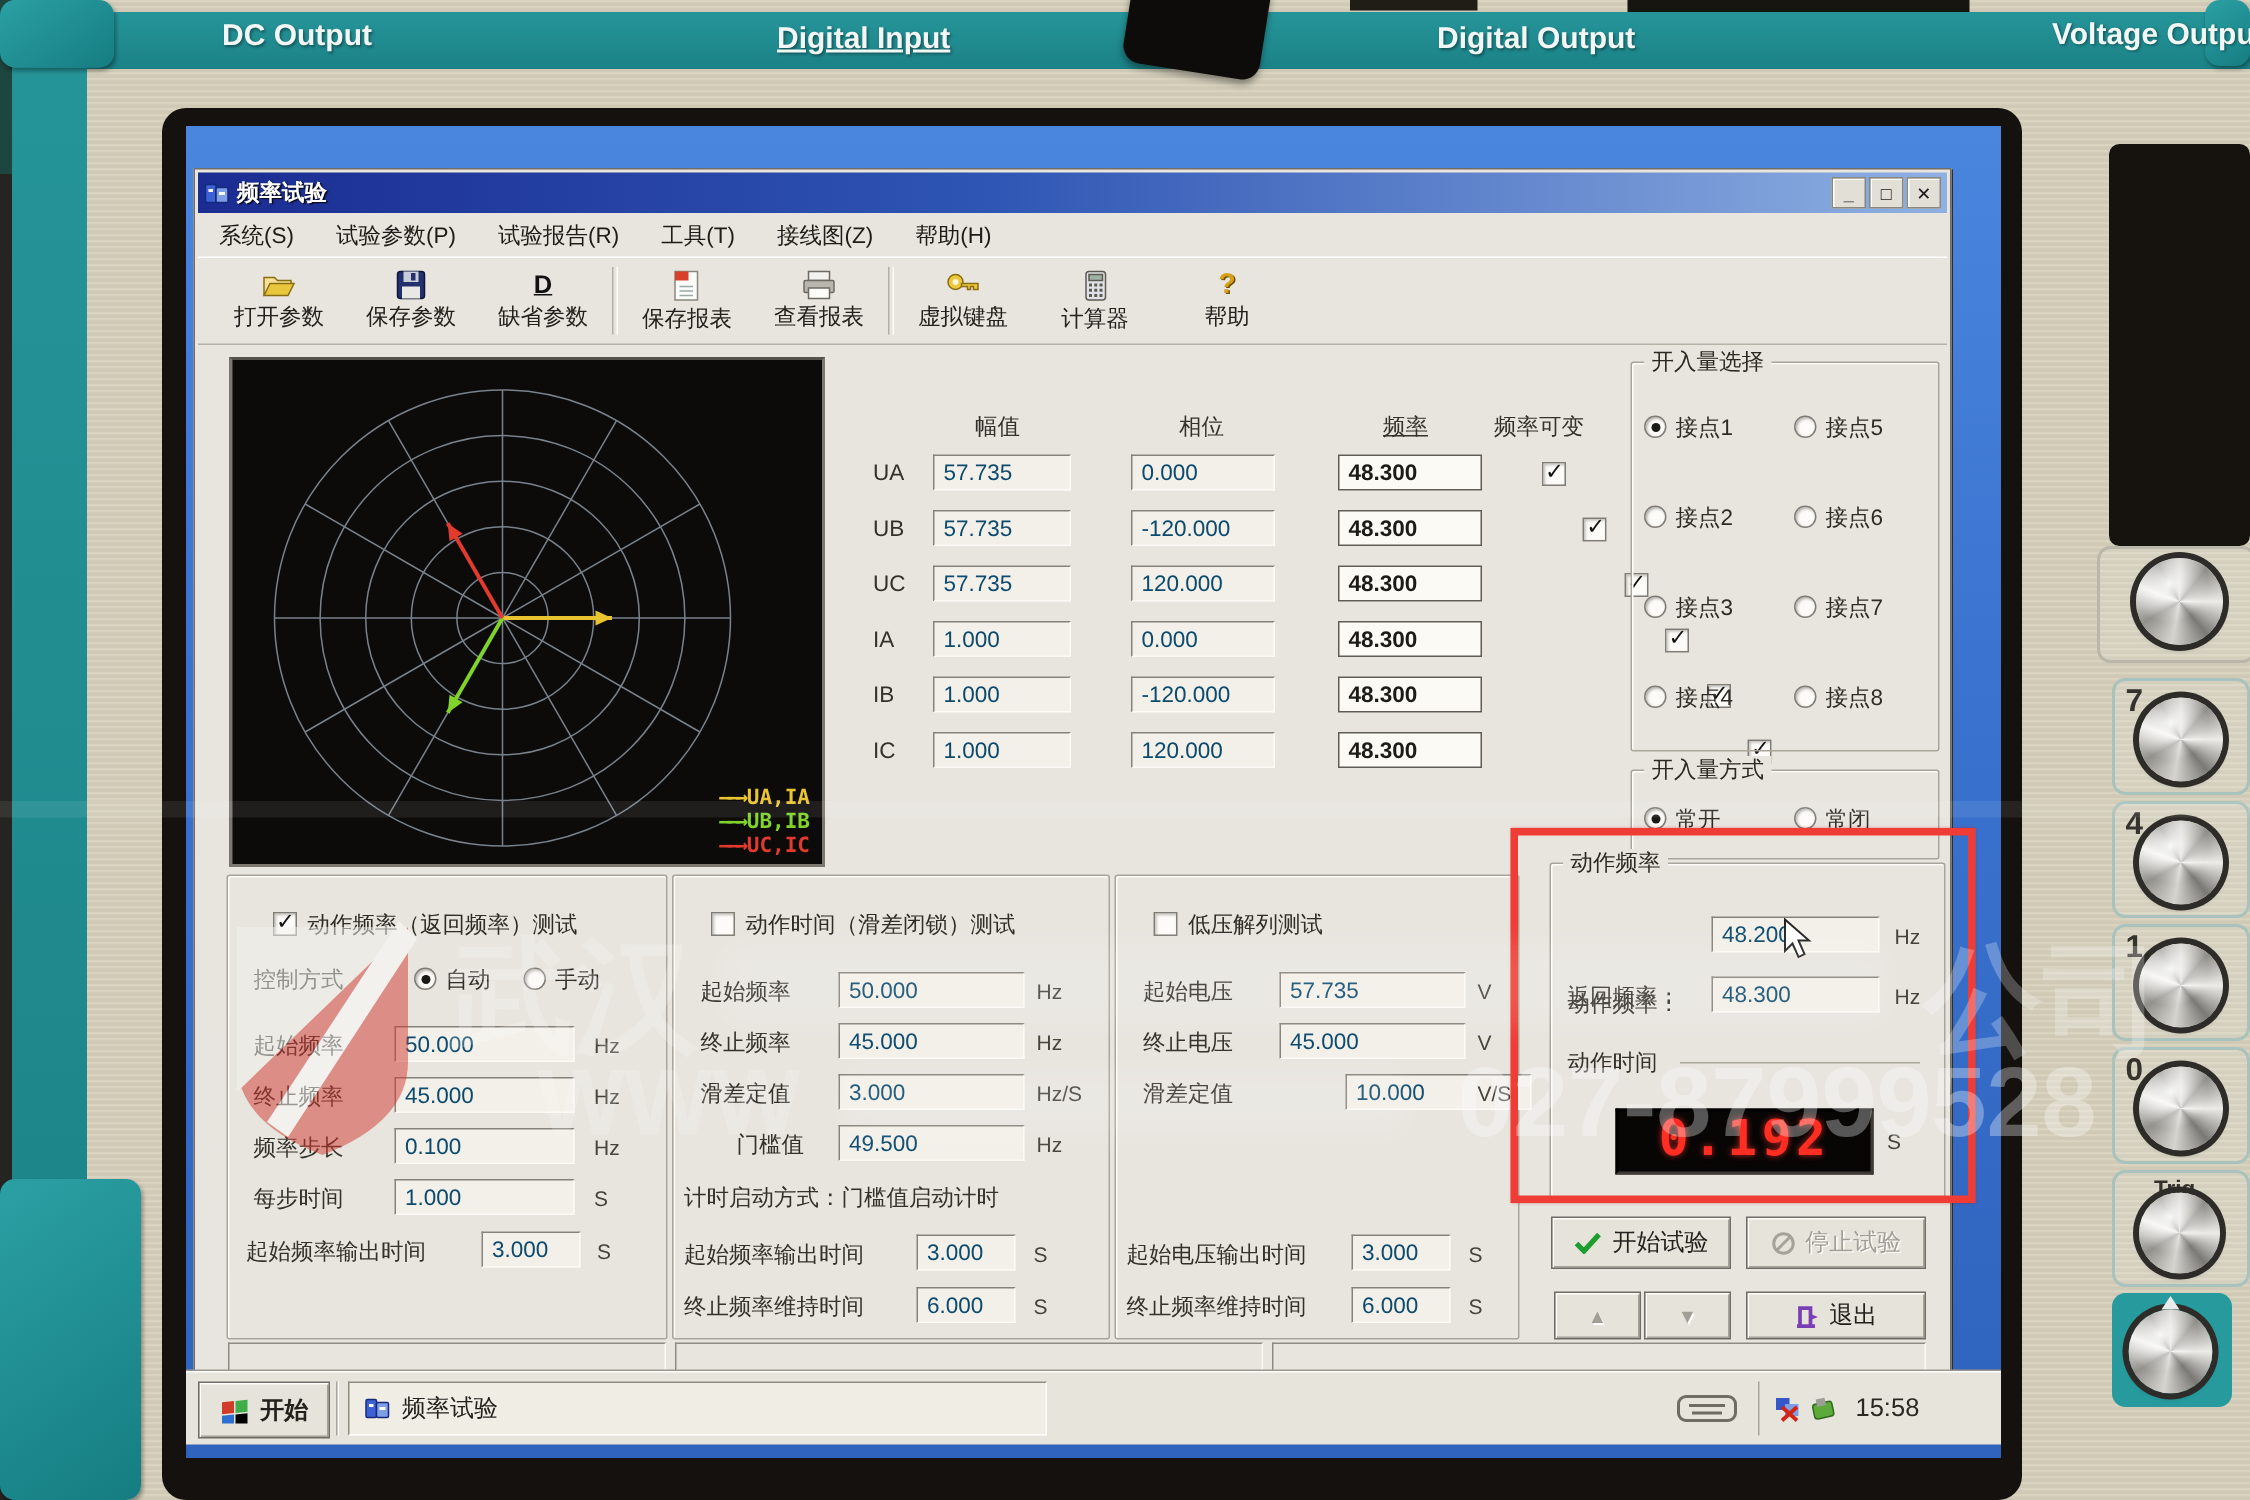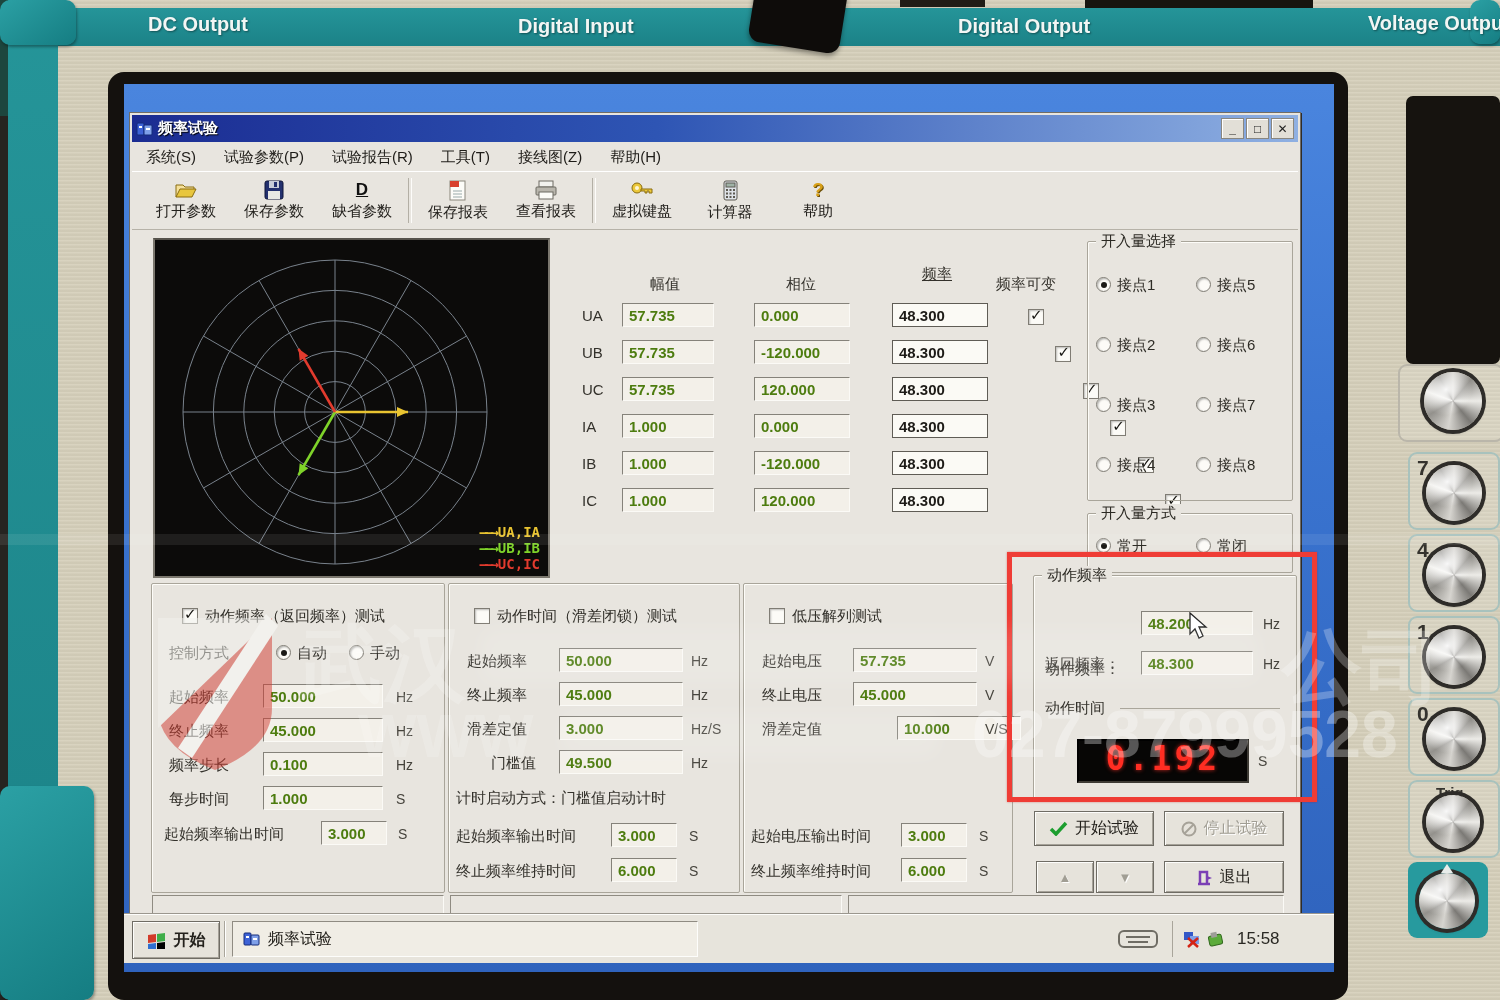--- a/index.html
+++ b/index.html
@@ -43,21 +43,21 @@
   .tool-btn .lab{font-size:15px;color:#23211d;white-space:nowrap;}
   .tool-sep{width:2px;margin:6px 2px;border-left:1px solid #b3afa5;border-right:1px solid #fdfcfa;}
   
   .grp{position:absolute;border:1px solid #a9a59a;box-shadow:inset 1px 1px 0 #fdfcf8;border-radius:2px;}
   .grp>.legend{position:absolute;top:-10px;left:8px;background:#e8e5df;padding:0 5px;font-size:15px;color:#2b2923;white-space:nowrap;}
   .lbl{position:absolute;font-size:15px;color:#33312b;white-space:nowrap;}
   .unit{position:absolute;font-size:14px;color:#45433c;white-space:nowrap;}
   .fld{position:absolute;height:24px;background:#f3f0e9;
     border-top:1.5px solid #85827a;border-left:1.5px solid #85827a;
     border-bottom:1px solid #fbfaf6;border-right:1px solid #fbfaf6;
-    font-size:15px;color:#4d7c0f;line-height:24px;padding-left:6px;box-sizing:border-box;font-weight:bold;}
+    font-size:15px;color:#0c4a6e;line-height:24px;padding-left:6px;box-sizing:border-box;}
   .fld.dark{background:#fbfaf5;border:1.5px solid #5f5c55;color:#1d1b17;font-weight:bold;}
   .radio{display:inline-block;width:13px;height:13px;border-radius:50%;background:#fcfbf7;
     border:1px solid #7f7c74;box-shadow:inset 1px 1px 2px rgba(0,0,0,.3);vertical-align:-2px;margin-right:6px;position:relative;}
   .radio.sel::after{content:"";position:absolute;left:3.5px;top:3.5px;width:6px;height:6px;border-radius:50%;background:#1b1a17;}
   .cb{display:inline-block;width:14px;height:14px;background:#fcfbf7;border:1px solid #7f7c74;
     box-shadow:inset 1px 1px 2px rgba(0,0,0,.25);position:relative;vertical-align:-3px;margin-right:7px;}
   .cb.checked::after{content:"\2713";position:absolute;left:1px;top:-4px;font-size:15px;font-weight:bold;color:#14130f;}
   .opt{position:absolute;font-size:15px;color:#2e2c26;white-space:nowrap;}
   .btn3d{position:absolute;background:#e6e3db;border:1px solid #6f6c64;
     box-shadow:inset 1px 1px 0 #fdfdfb, inset -1px -1px 0 #a5a198;
@@ -92,21 +92,21 @@
   <div class="abs" style="left:1085px;top:0;width:228px;height:10px;background:#17150f;"></div>
   <div class="abs" style="left:900px;top:0;width:85px;height:7px;background:#201d16;"></div>
 
   <div class="abs teal" style="left:55px;top:8px;width:1445px;height:38px;"></div>
   <div class="abs teal" style="left:8px;top:0;width:50px;height:1000px;"></div>
   <div class="abs teal-cap" style="left:0;top:0;width:76px;height:45px;"></div>
   <div class="abs teal-cap" style="left:0;top:786px;width:94px;height:214px;"></div>
   <div class="abs teal-cap" style="left:1470px;top:0;width:30px;height:44px;"></div>
 
   <div class="abs bezel-label" style="left:148px;top:13px;">DC Output</div>
-  <div class="abs bezel-label" style="left:518px;top:15px;">Digital Input</div>
+  <div class="abs bezel-label" style="left:518px;top:15px;text-decoration:underline;">Digital Input</div>
   <div class="abs bezel-label" style="left:958px;top:15px;">Digital Output</div>
   <div class="abs bezel-label" style="left:1368px;top:12px;">Voltage Output</div>
 
   <div class="abs" style="left:752px;top:-20px;width:92px;height:68px;background:#0e0c0a;border-radius:12px;transform:rotate(9deg);box-shadow:0 3px 5px rgba(0,0,0,.4);"></div>
 
   <div id="screen-frame">
     <div id="screen">
 
       <div id="app-window">
 
@@ -234,21 +234,21 @@
               <polygon points="143.5,108.8 153.4,115.8 144.7,120.8" fill="#e23b2e"></polygon>
             </svg>
           <div class="legend-row" style="bottom: 36px; color: rgb(233, 196, 49);"><span class="arr">——→</span><span>UA,IA</span></div>
           <div class="legend-row" style="bottom: 20px; color: rgb(127, 211, 42); text-align: right;"><span class="arr">——→</span><span>UB,IB</span></div>
           <div class="legend-row" style="bottom: 4px; color: rgb(226, 59, 46);"><span class="arr">——→</span><span>UC,IC</span></div>
         </div>
 
         
         <div class="lbl" style="left:520px;top:162px;">幅值</div>
         <div class="lbl" style="left:656px;top:162px;">相位</div>
-        <div class="lbl" style="left:792px;top:152px;text-decoration:underline;">频率</div>
+        <div class="lbl" style="left:792px;top:162px;text-decoration:underline;">频率</div>
         <div class="lbl" style="left:866px;top:162px;">频率可变</div>
 
         
         <div class="lbl" style="left:452px;top:194px;">UA</div>
         <div class="fld" style="left:492px;top:190px;width:92px;">57.735</div>
         <div class="fld" style="left:624px;top:190px;width:96px;">0.000</div>
         <div class="fld dark" style="left:762px;top:190px;width:96px;">48.300</div>
         <span class="cb checked abs" style="left:898px;top:195px;"></span>
 
         <div class="lbl" style="left:452px;top:231px;">UB</div>

